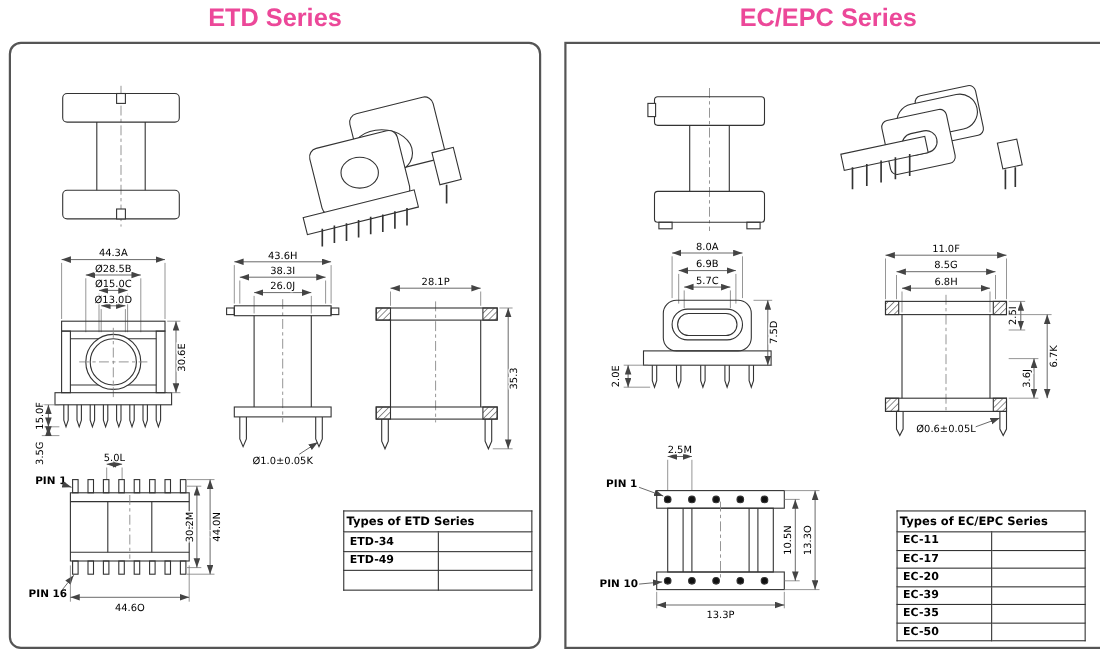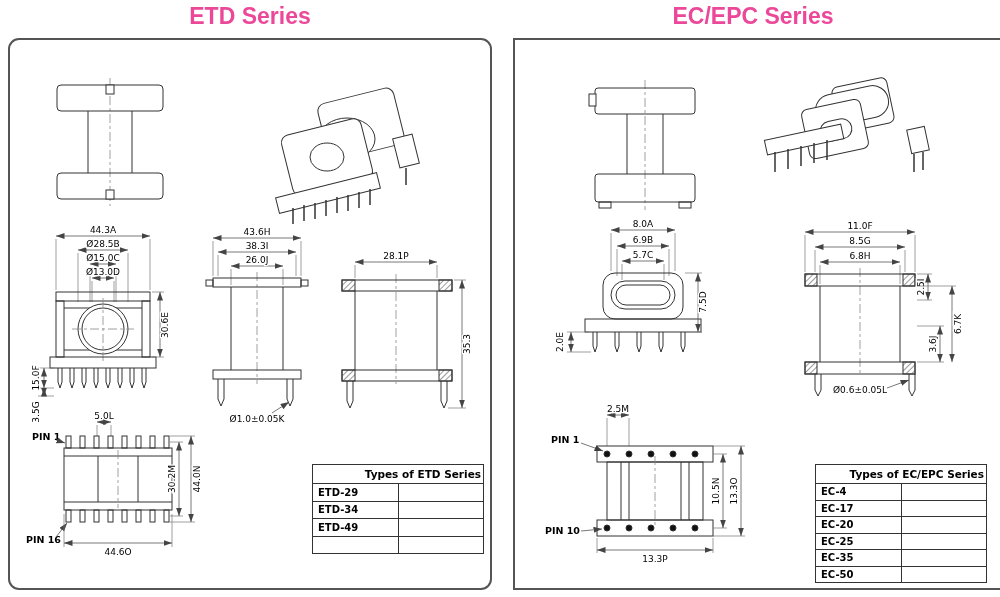--- a/index.html
+++ b/index.html
@@ -14,21 +14,21 @@
   #panel-ec  { left:513px; top:38px; width:572px; height:552px; }
   .drawing { position:absolute; left:0; top:0; fill:none; stroke:#333; stroke-width:1; }
   .drawing .dim { stroke:#555; stroke-width:0.8; }
   .drawing .ext { stroke:#777; stroke-width:0.7; }
   .drawing .cl  { stroke:#888; stroke-width:0.8; stroke-dasharray:9 3 3 3; }
   .drawing .thick { stroke-width:1.5; }
   .drawing text { font:9px "DejaVu Sans",sans-serif; fill:#000; stroke:#fff; stroke-width:2.5px;
                   paint-order:stroke; text-anchor:middle; }
   .drawing text.pin-label { font-weight:bold; font-size:9.5px; }
   .types-table { position:absolute; border-collapse:collapse; background:#fff; table-layout:fixed; }
-  .types-table th { border:1px solid #333; font-size:10.5px; padding:3px 2px; text-align:right; font-family:"DejaVu Sans",sans-serif; }
+  .types-table th { border:1px solid #333; font-size:10.5px; padding:3px 2px; text-align:left; font-family:"DejaVu Sans",sans-serif; }
   .types-table td { border:1px solid #333; font-size:10px; font-family:"DejaVu Sans",sans-serif; }
   .types-table td.name { font-weight:bold; padding-left:5px; width:76px; }
   .types-table td.blank { width:96px; }
   #etd-table { left:302px; top:424px; width:172px; }
   #etd-table tr { height:17.5px; }
   #ec-table  { left:300px; top:424px; width:172px; }
   #ec-table tr { height:16.5px; }
 </style>
 </head>
 <body>
@@ -228,24 +228,20 @@
         <text x="108" y="515">44.6O</text>
       </g>
     </svg>
 
     <table id="etd-table" class="types-table">
       <tbody>
           <tr>
             <th colspan="2">Types of ETD Series</th>
           </tr>
       <tr>
-            <td class="name">ETD-29</td>
-            <td class="blank"></td>
-          </tr>
-      <tr>
             <td class="name">ETD-34</td>
             <td class="blank"></td>
           </tr>
       <tr>
             <td class="name">ETD-49</td>
             <td class="blank"></td>
           </tr>
       <tr>
             <td class="name"></td>
             <td class="blank"></td>
@@ -417,33 +413,33 @@
         <text x="140" y="522">13.3P</text>
       </g>
     </svg>
 
     <table id="ec-table" class="types-table">
       <tbody>
           <tr>
             <th colspan="2">Types of EC/EPC Series</th>
           </tr>
       <tr>
-            <td class="name">EC-4</td>
+            <td class="name">EC-11</td>
             <td class="blank"></td>
           </tr>
       <tr>
             <td class="name">EC-17</td>
             <td class="blank"></td>
           </tr>
       <tr>
             <td class="name">EC-20</td>
             <td class="blank"></td>
           </tr>
       <tr>
-            <td class="name">EC-25</td>
+            <td class="name">EC-39</td>
             <td class="blank"></td>
           </tr>
       <tr>
             <td class="name">EC-35</td>
             <td class="blank"></td>
           </tr>
       <tr>
             <td class="name">EC-50</td>
             <td class="blank"></td>
           </tr>

